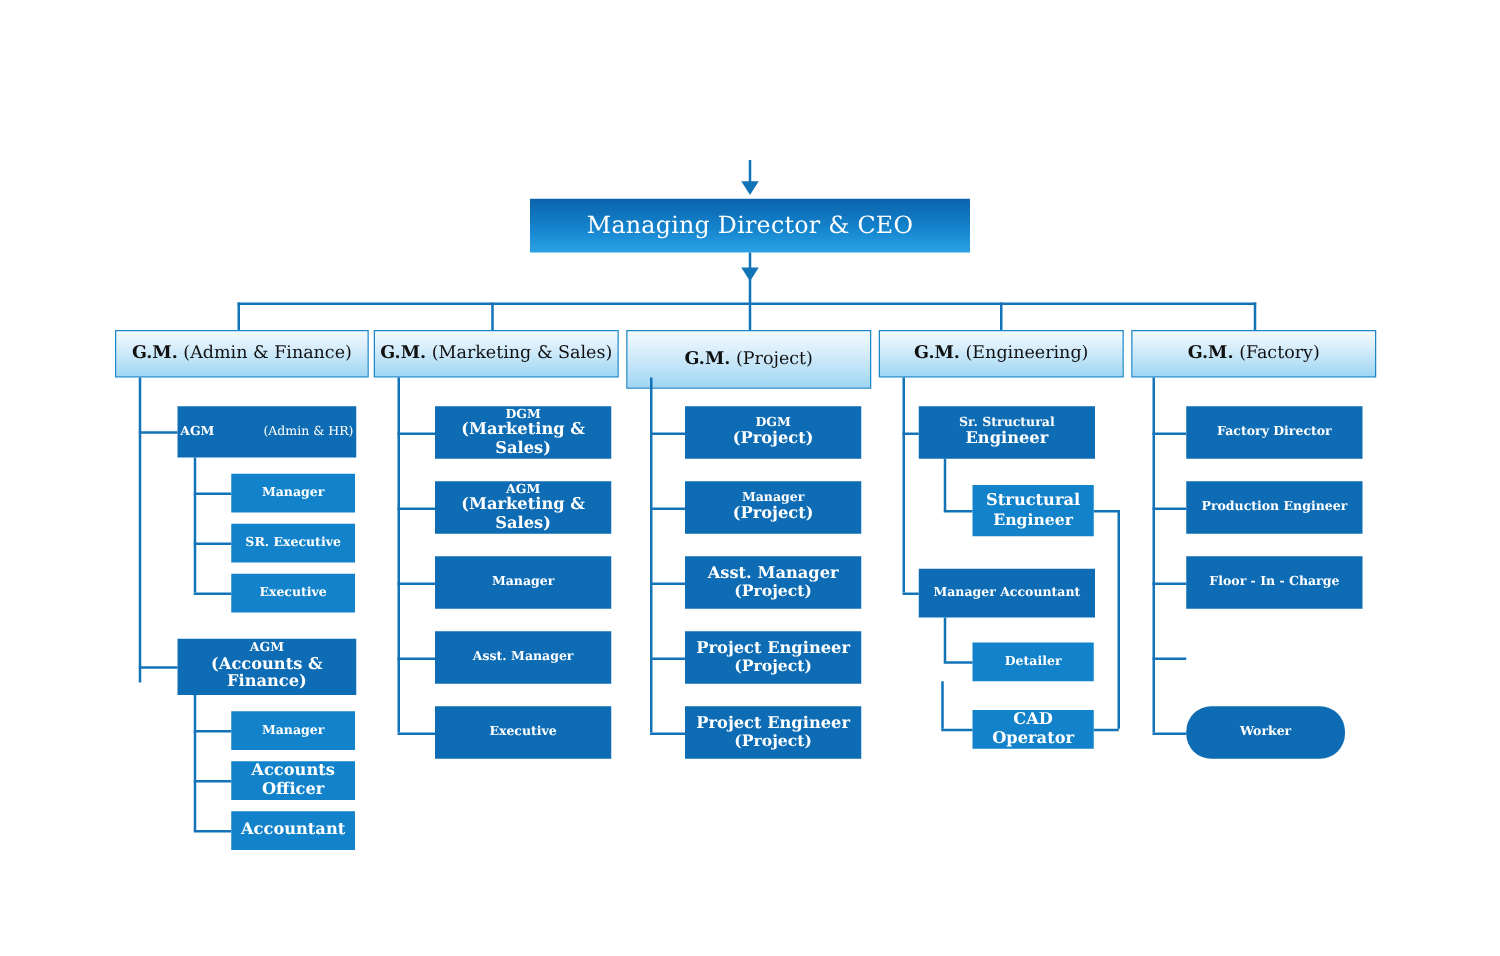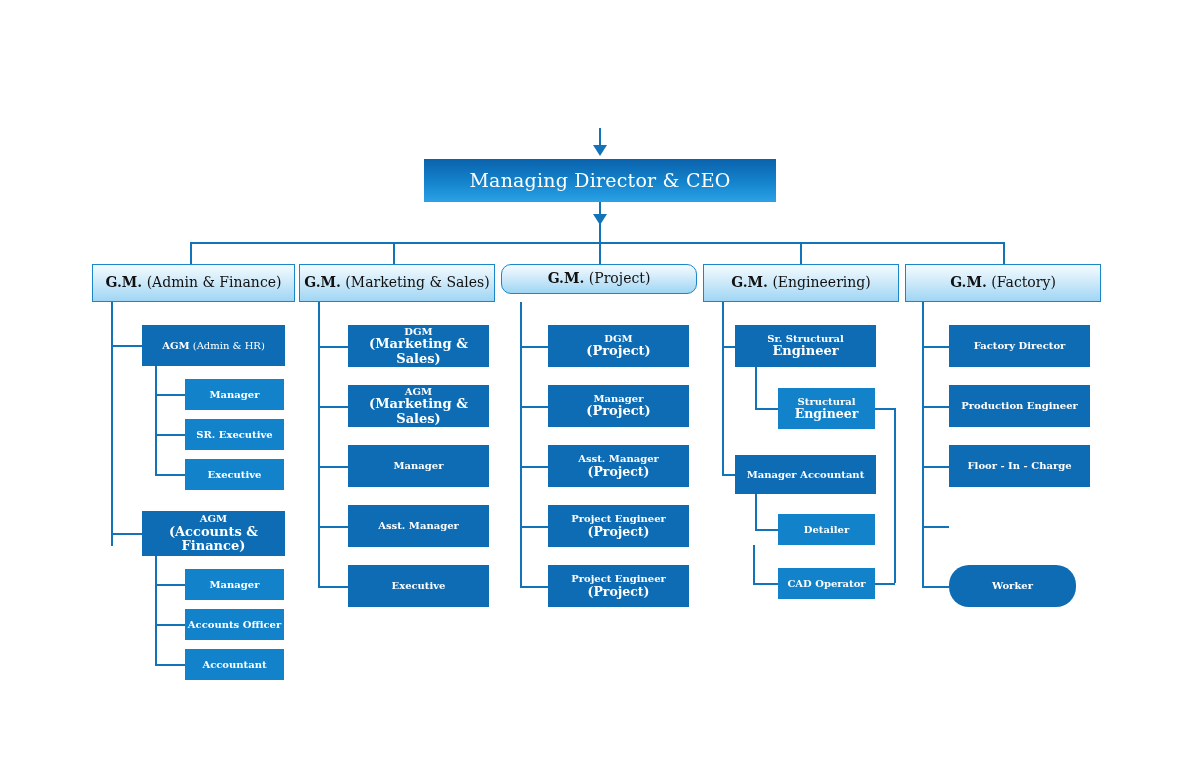--- a/index.html
+++ b/index.html
@@ -87,26 +87,26 @@
   }
   
   .node.lvl3 {
     background: #1283ca;
     font-weight: 700;
   }
 
   .node .ln1 { font-size: 13.5px; }
   .node .ln2 { font-size: 13px; font-weight: 700; }
   .node.lvl2 .ln1, .node.lvl3 .ln1 { font-size: 10px; }
-  .node.small .ln1 { font-size: 10px; }
+  .node.small .ln1 { font-size: 13px; }
   .node.small .ln2 { font-size: 12.5px; }
 
   
   .node .mix-b { font-weight: 700; }
-  .node .mix-r { font-weight: 400; }
+  .node .mix-r { font-weight: 400; padding-left: 36px; }
 </style>
 </head>
 <body>
 
 <div id="chart-root">
 
 
   <div class="line-v" style="left:599px; top:128px; width:2px; height:20px;"></div>
   <div class="arrow-down" style="left:593px; top:145px;"></div>
 
@@ -128,21 +128,21 @@
   <div class="node gm" style="left:92px; top:264px; width:203px; height:38px;">
     <span class="ln1">
       <span class="strong">G.M.</span><span class="soft"> (Admin &amp; Finance)</span>
     </span>
   </div>
   <div class="node gm" style="left:299px; top:264px; width:196px; height:38px;">
     <span class="ln1">
       <span class="strong">G.M.</span><span class="soft"> (Marketing &amp; Sales)</span>
     </span>
   </div>
-  <div class="node gm" style="left:501px; top:264px; width:196px; height:30px;border-radius:10px;">
+  <div class="node gm" style="left:501px; top:264px; width:196px; height:47px;">
     <span class="ln1">
       <span class="strong">G.M.</span><span class="soft"> (Project)</span>
     </span>
   </div>
   <div class="node gm" style="left:703px; top:264px; width:196px; height:38px;">
     <span class="ln1">
       <span class="strong">G.M.</span><span class="soft"> (Engineering)</span>
     </span>
   </div>
   <div class="node gm" style="left:905px; top:264px; width:196px; height:38px;">

